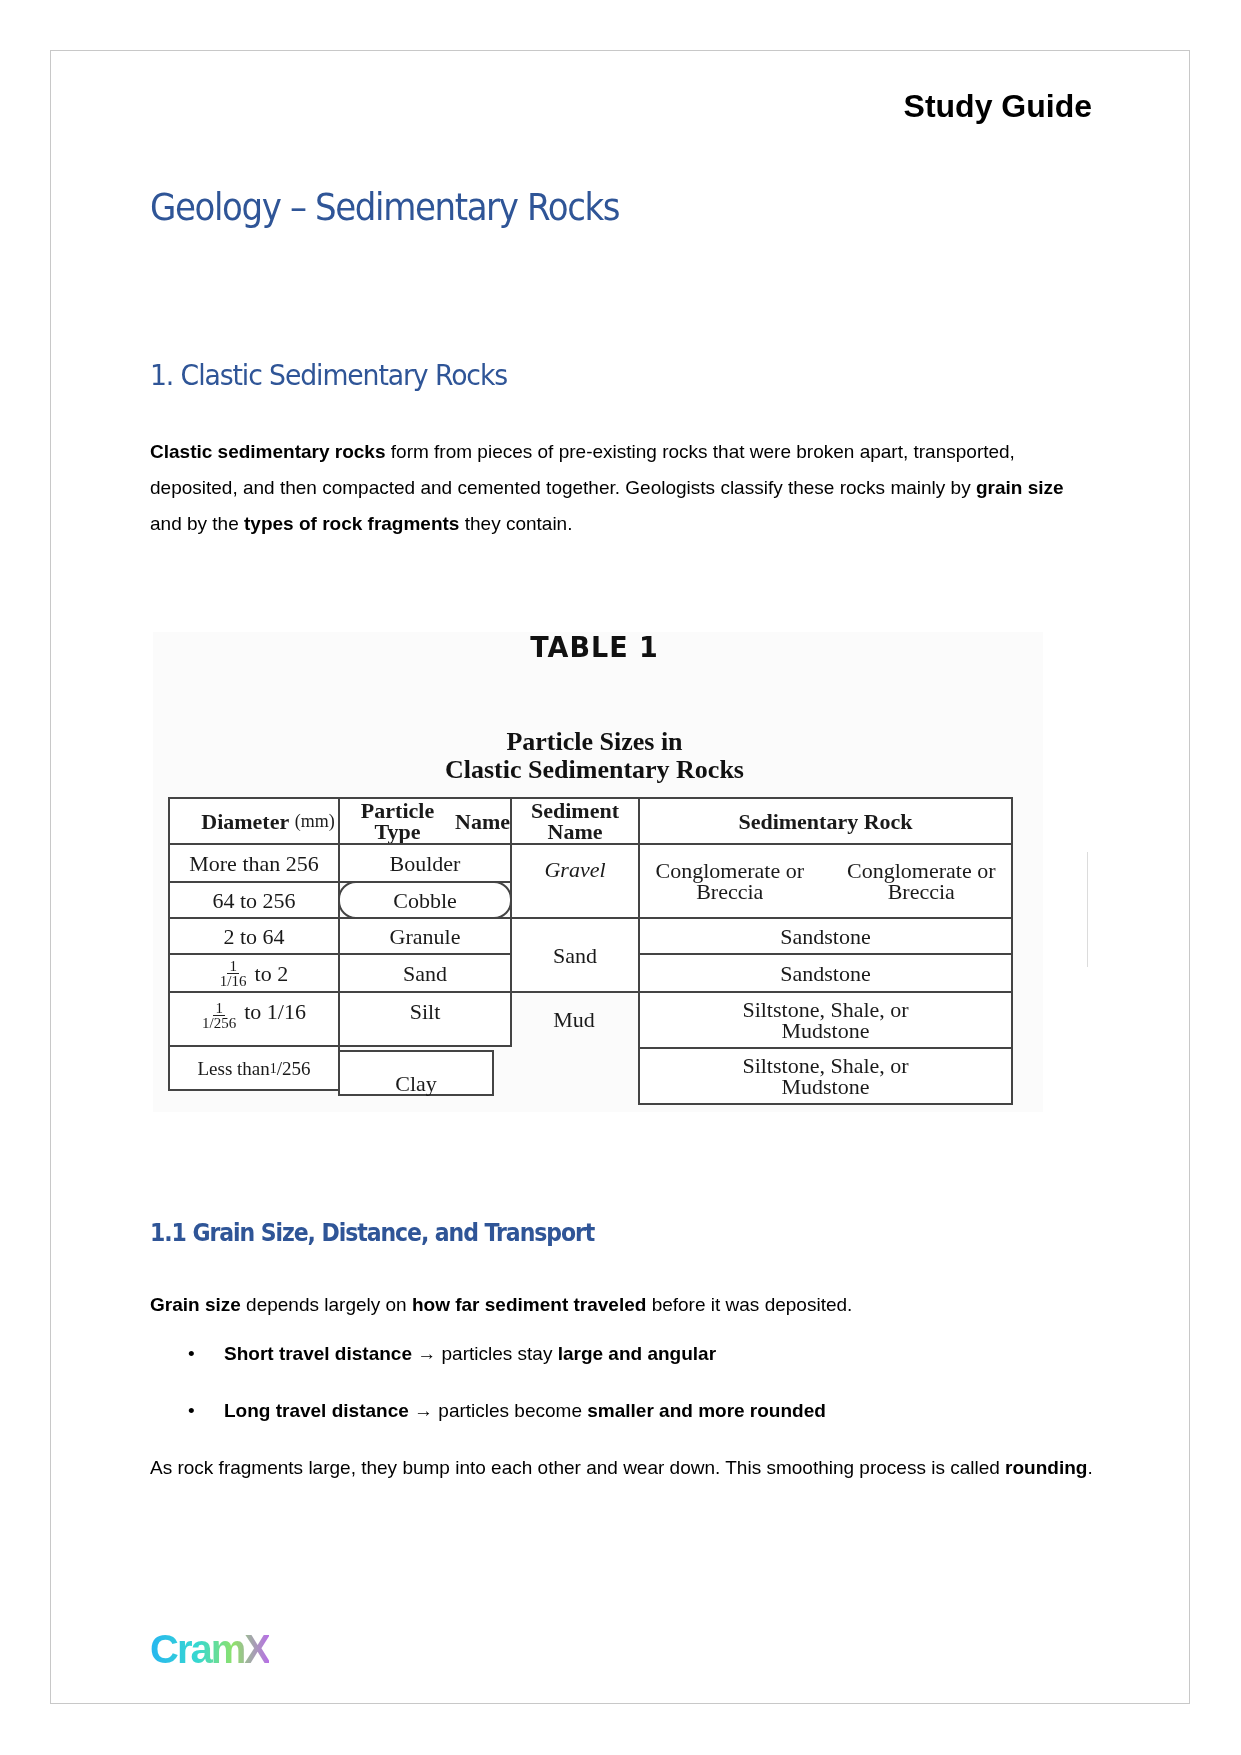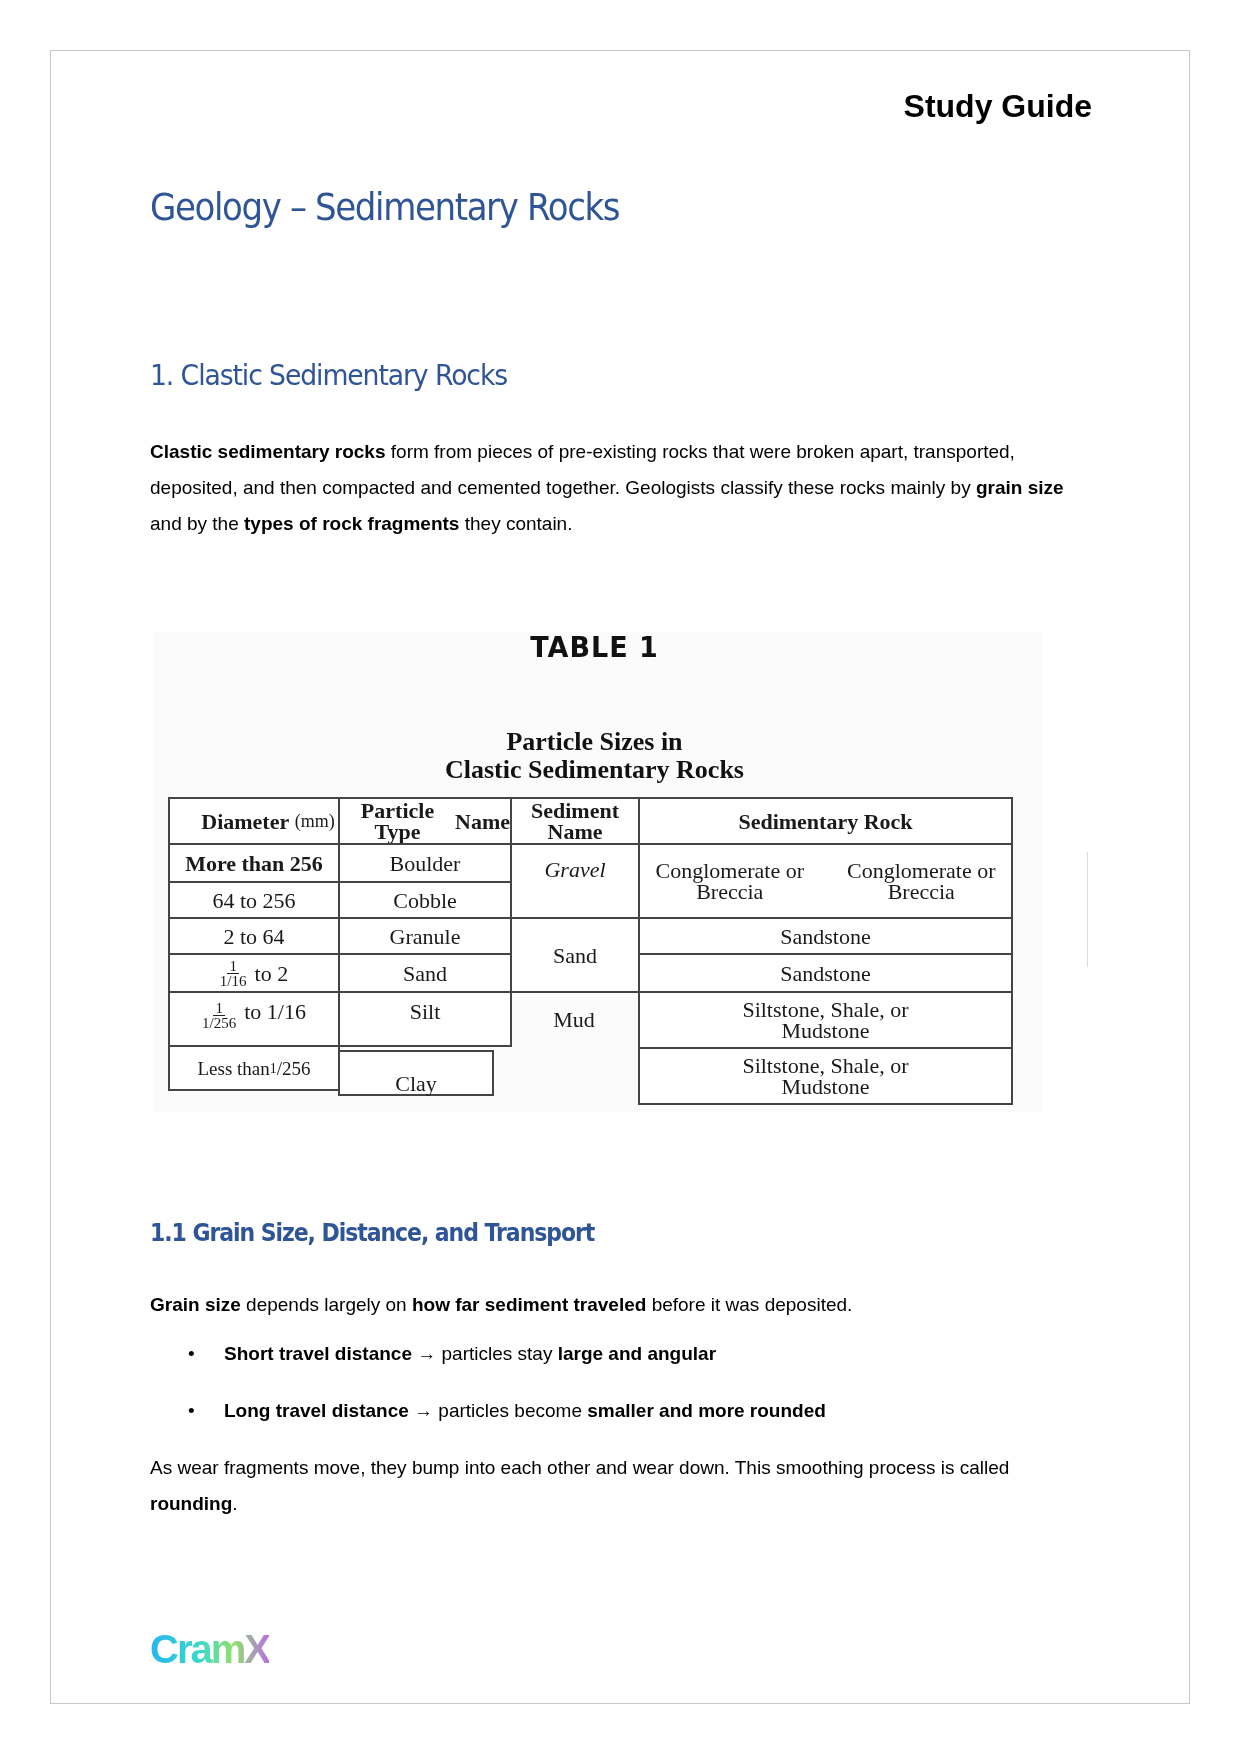--- a/index.html
+++ b/index.html
@@ -57,21 +57,21 @@
     <div class="cell hdr" style="left:170px;top:0;width:174px;height:48px;">
         <span>Particle Type</span>
         <span>Name</span>
       </div>
     <div class="cell hdr" style="left:342px;top:0;width:130px;height:48px;flex-direction:column;">
         <span>Sediment</span>
         <span>Name</span>
       </div>
     <div class="cell hdr" style="left:470px;top:0;width:375px;height:48px;">Sedimentary Rock</div>
 
-    <div class="cell" style="left:0;top:46px;width:172px;height:40px;font-weight:bold;">More than 256</div>
+    <div class="cell" style="left:0;top:46px;width:172px;height:40px;">More than 256</div>
     <div class="cell" style="left:0;top:84px;width:172px;height:38px;">64 to 256</div>
     <div class="cell" style="left:0;top:120px;width:172px;height:38px;">2 to 64</div>
     <div class="cell" style="left:0;top:156px;width:172px;height:40px;">
         <span class="frac">
           <span class="num">1</span>
           <span>1/16</span>
         </span>
         <span>to 2</span>
       </div>
     <div class="cell" style="left:0;top:194px;width:172px;height:56px;align-items:flex-start;padding-top:8px;">
@@ -81,21 +81,21 @@
         </span>
         <span>to 1/16</span>
       </div>
     <div class="cell" style="left:0;top:248px;width:172px;height:46px;font-size:19px;">
         <span>Less than </span>
         <span class="sup">1</span>
         <span>/256</span>
       </div>
 
     <div class="cell" style="left:170px;top:46px;width:174px;height:40px;">Boulder</div>
-    <div class="cell" style="left:170px;top:84px;width:174px;height:38px;">Cobble</div>
+    <div class="cell" style="left:170px;top:84px;width:174px;height:38px;border-radius:18px;">Cobble</div>
     <div class="cell" style="left:170px;top:120px;width:174px;height:38px;">Granule</div>
     <div class="cell" style="left:170px;top:156px;width:174px;height:40px;">Sand</div>
     <div class="cell" style="left:170px;top:194px;width:174px;height:56px;align-items:flex-start;padding-top:8px;">Silt</div>
     <div class="cell" style="left:170px;top:253px;width:156px;height:46px;align-items:flex-start;padding-top:21px;">Clay</div>
 
     <div class="cell" style="left:342px;top:46px;width:130px;height:76px;align-items:flex-start;padding-top:14px;font-style:italic;">Gravel</div>
     <div class="cell" style="left:342px;top:120px;width:130px;height:76px;">Sand</div>
     <div class="cell" style="left:342px;top:194px;width:130px;height:100px;align-items:flex-start;padding-top:16px;border-bottom:none;border-left:none;border-right:2px solid #444;background:transparent;">Mud</div>
 
     <div class="cell" style="left:470px;top:46px;width:375px;height:76px;flex-direction:row;gap:12px;">
@@ -123,15 +123,15 @@
 <div class="bullet b1">
   <span class="dot">•</span>
   <span class="txt"><b>Short travel distance</b><span> → particles stay </span><b>large and angular</b></span>
 </div>
 
 <div class="bullet b2">
   <span class="dot">•</span>
   <span class="txt"><b>Long travel distance</b><span> → particles become </span><b>smaller and more rounded</b></span>
 </div>
 
-<p class="para p-round"><span>As wear fragments move, they bump into each other and wear down. This smoothing process is called </span><b>rounding</b><span>.</span></p>
+<p class="para p-round"><span>As rock fragments large, they bump into each other and wear down. This smoothing process is called </span><b>rounding</b><span>.</span></p>
 
 <div class="logo">CramX</div>
 
 </body></html>

